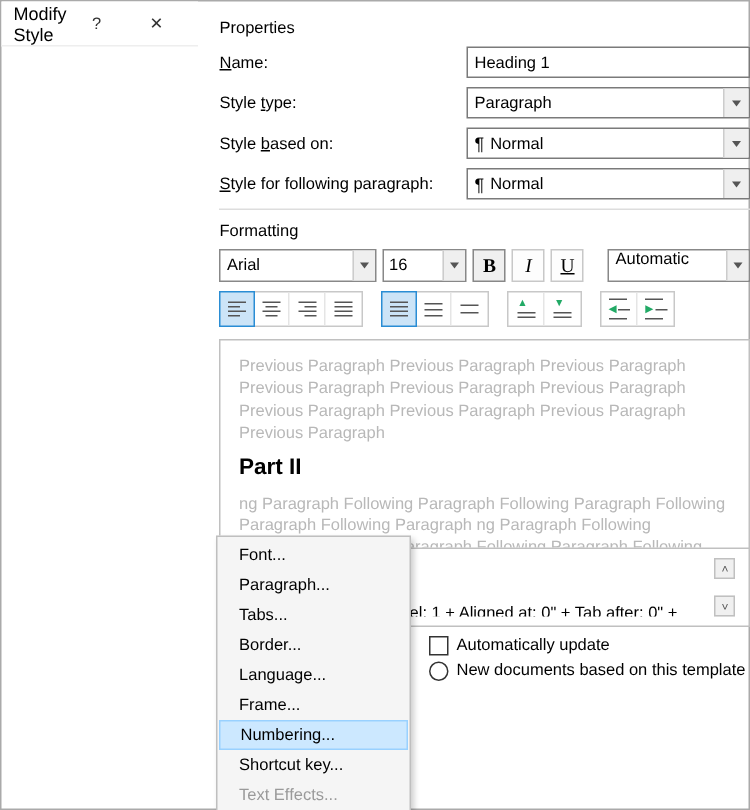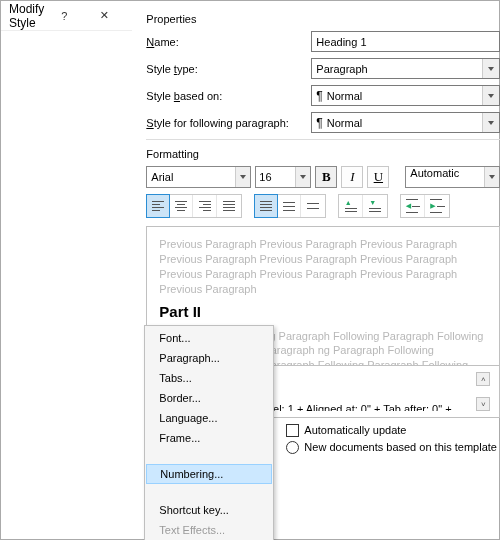--- a/index.html
+++ b/index.html
@@ -51,21 +51,21 @@
 .rdo { border-radius: 50%; }
 .footer { display: flex; align-items: center; padding: 10px 14px; gap: 8px; }
 .footer .spacer { flex: 1; }
 .fbtn { min-width: 75px; height: 23px; border: 1px solid #adadad; background: #e1e1e1; display: flex; align-items: center; justify-content: center; padding: 0 12px; }
 .fbtn.format { background: #e1e1e1; }
 .caret-down { display:inline-block; width:0; height:0; border-left:3px solid transparent; border-right:3px solid transparent; border-top:4px solid #333; margin-left:4px; vertical-align:middle; }
 .caret-sm { display:inline-block; width:0;height:0;border-left:3px solid transparent;border-right:3px solid transparent;border-top:4px solid #555; }
 .format-menu { position: absolute; left: 12px; bottom: -4px; width: 130px; background: #f5f5f5; border: 1px solid #bfbfbf; box-shadow: 2px 2px 4px rgba(0,0,0,0.2); padding: 2px 0; z-index: 10; }
 .format-menu .mi { padding: 4px 14px; color: #000; }
 .format-menu .mi.dis { color: #9a9a9a; }
-.format-menu .mi.hi { background: #cce8ff; border: 1px solid #99d1ff; margin: 16px 1px; padding: 3px 13px; }
+.format-menu .mi.hi { background: #cce8ff; border: 1px solid #99d1ff; margin: 0 1px; padding: 3px 13px; }
 .pilcrow { font-size: 12px; }
 </style>
 </head>
 <body>
 
 <div class="dialog">
 
   <div class="titlebar">
     <div class="title">Modify Style</div>
     <div class="btn">?</div>

